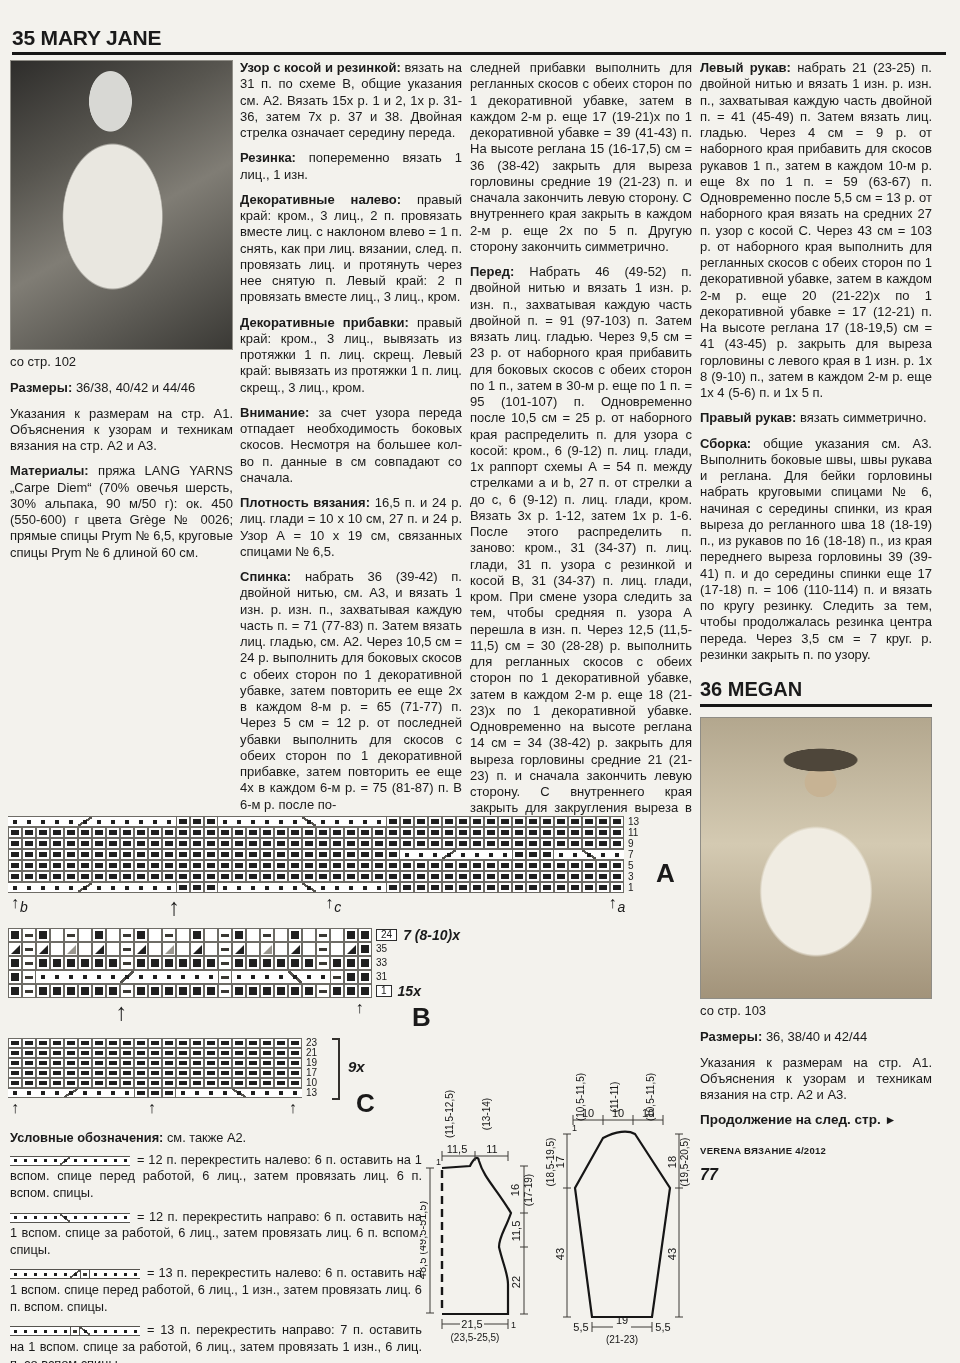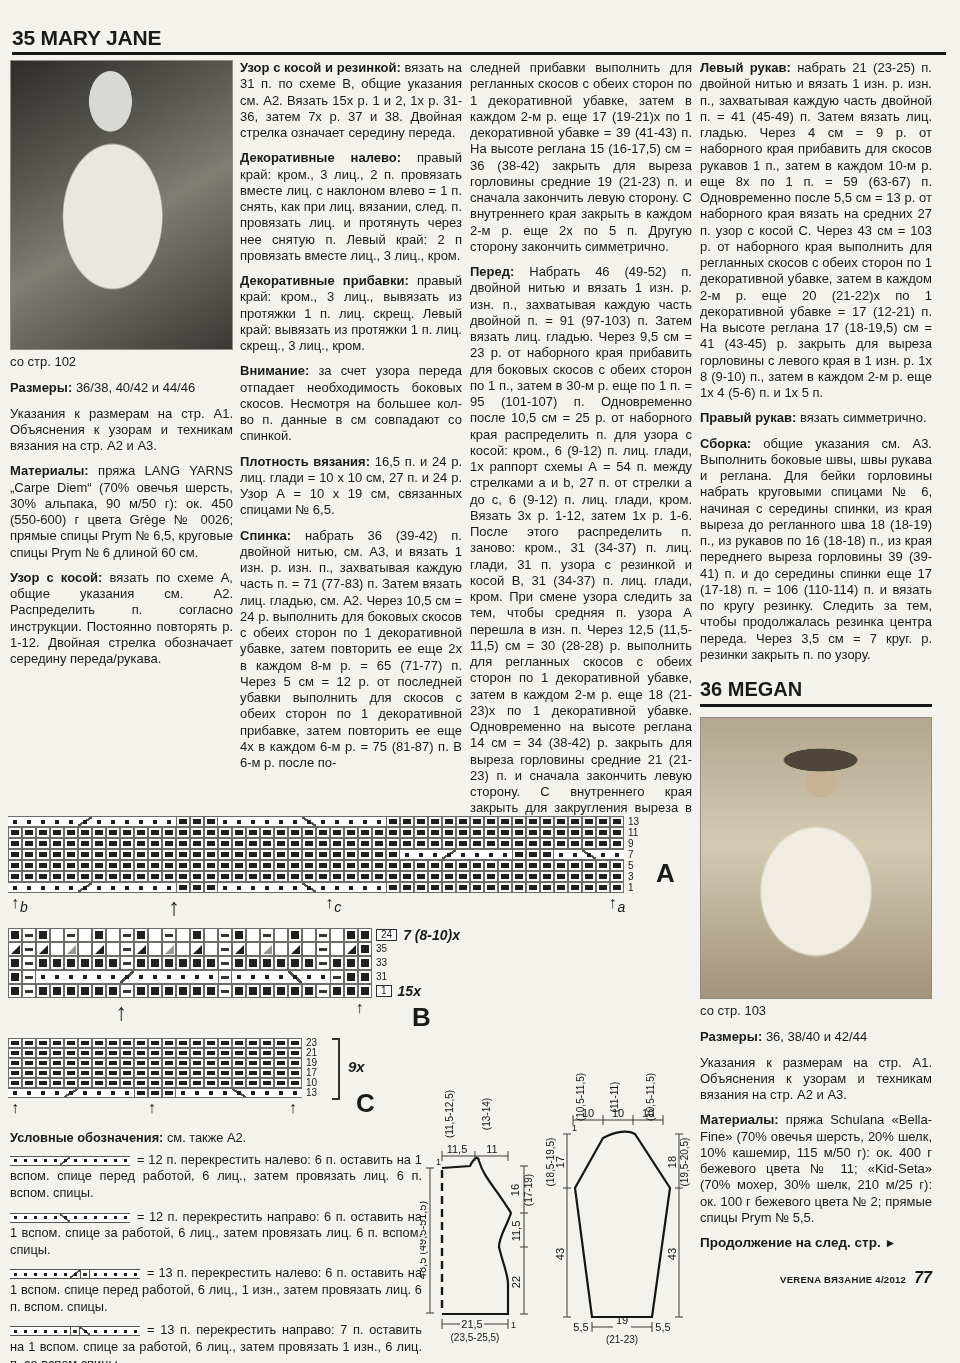--- a/index.html
+++ b/index.html
@@ -29,21 +29,21 @@
       radial-gradient(ellipse 58px 18px at 52% 15%, #4e463a 0 62%, rgba(0,0,0,0) 65%),
       radial-gradient(ellipse 26px 24px at 52% 23%, #c7b394 0 60%, rgba(0,0,0,0) 63%),
       radial-gradient(ellipse 82px 95px at 50% 62%, #f0ece2 0 66%, rgba(0,0,0,0) 69%),
       linear-gradient(180deg, #b3a78e, #d4cab2 45%, #a2937a); }
   .caption { font-size:13px; margin:4px 0 10px; text-align:left; }
 
   .megan-head { font-size:20px; font-weight:700; border-bottom:3px solid #161616;
                 margin:14px 0 10px; padding-bottom:2px; text-align:left; }
   .continuation { font-weight:700; font-size:13.5px; text-align:left; margin-top:8px; }
   .continuation .tri { font-size:12px; }
-  .pfooter { margin-top:16px; display:flex; justify-content:flex-end; align-items:baseline; gap:8px; }
+  .pfooter { margin-top:16px; display:flex; justify-content:flex-end; align-items:baseline; gap:8px;flex-direction:column; }
   .pfooter .mag { font-size:9.5px; font-weight:700; letter-spacing:.3px; }
   .pfooter .pg  { font-size:16px; font-weight:700; font-style:italic; }
 
   
   #charts { position:absolute; left:8px; top:816px; width:700px; height:314px; }
   .chart { position:absolute; left:0; }
   .chart-A { top:0; } .chart-B { top:112px; } .chart-C { top:222px; }
   .grid-row { display:flex; align-items:flex-start; }
   .crow { display:flex; }
   .cell { width:14px; flex:0 0 14px; border:1px solid #6e6c66; background:#fff; position:relative; }
@@ -99,48 +99,47 @@
 <div class="page-header">
   <h1>35 MARY JANE</h1>
 </div>
 
 <div class="col" id="col1">
   <div class="photo photo-mj"></div>
   <div class="caption">со стр. 102</div>
   <p class="para"><b>Размеры:</b> <span>36/38, 40/42 и 44/46</span></p>
   <p class="para"><span>Указания к размерам на стр. А1. Объяснения к узорам и техникам вязания на стр. А2 и А3.</span></p>
   <p class="para"><b>Материалы:</b> <span>пряжа LANG YARNS „Carpe Diem“ (70% овечья шерсть, 30% альпака, 90 м/50 г): ок. 450 (550-600) г цвета Grège № 0026; прямые спицы Prym № 6,5, круговые спицы Prym № 6 длиной 60 см.</span></p>
-  <p class="para"><b>Узор с косой:</b> <span>вязать по схеме А, общие указания см. А2. Распределить п. согласно инструкции. Постоянно повторять р. 1-12. Двойная стрелка обозначает середину переда/рукава.</span></p>
 </div>
 
 <div class="col" id="col2">
   <p class="para"><b>Узор с косой и резинкой:</b> <span>вязать на 31 п. по схеме В, общие указания см. А2. Вязать 15х р. 1 и 2, 1х р. 31-36, затем 7х р. 37 и 38. Двойная стрелка означает середину переда.</span></p>
+  <p class="para"><b>Резинка:</b> <span>попеременно вязать 1 лиц., 1 изн.</span></p>
   <p class="para"><b>Декоративные налево:</b> <span>правый край: кром., 3 лиц., 2 п. провязать вместе лиц. с наклоном влево = 1 п. снять, как при лиц. вязании, след. п. провязать лиц. и протянуть через нее снятую п. Левый край: 2 п провязать вместе лиц., 3 лиц., кром.</span></p>
   <p class="para"><b>Декоративные прибавки:</b> <span>правый край: кром., 3 лиц., вывязать из протяжки 1 п. лиц. скрещ. Левый край: вывязать из протяжки 1 п. лиц. скрещ., 3 лиц., кром.</span></p>
-  <p class="para"><b>Внимание:</b> <span>за счет узора переда отпадает необходимость боковых скосов. Несмотря на большее кол-во п. данные в см совпадают со спинкой.</span></p>
+  <p class="para"><b>Внимание:</b> <span>за счет узора переда отпадает необходимость боковых скосов. Несмотря на большее кол-во п. данные в см совпадают со сначала.</span></p>
   <p class="para"><b>Плотность вязания:</b> <span>16,5 п. и 24 р. лиц. глади = 10 х 10 см, 27 п. и 24 р. Узор А = 10 х 19 см, связанных спицами № 6,5.</span></p>
   <p class="para"><b>Спинка:</b> <span>набрать 36 (39-42) п. двойной нитью, см. А3, и вязать 1 изн. р. изн. п., захватывая каждую часть п. = 71 (77-83) п. Затем вязать лиц. гладью, см. А2. Через 10,5 см = 24 р. выполнить для боковых скосов с обеих сторон по 1 декоративной убавке, затем повторить ее еще 2х в каждом 8-м р. = 65 (71-77) п. Через 5 см = 12 р. от последней убавки выполнить для скосов с обеих сторон по 1 декоративной прибавке, затем повторить ее еще 4х в каждом 6-м р. = 75 (81-87) п. В 6-м р. после по-</span></p>
 </div>
 
 <div class="col" id="col3">
   <p class="para"><span>следней прибавки выполнить для регланных скосов с обеих сторон по 1 декоративной убавке, затем в каждом 2-м р. еще 17 (19-21)х по 1 декоративной убавке = 39 (41-43) п. На высоте реглана 15 (16-17,5) см = 36 (38-42) закрыть для выреза горловины средние 19 (21-23) п. и сначала закончить левую сторону. С внутреннего края закрыть в каждом 2-м р. еще 2х по 5 п. Другую сторону закончить симметрично.</span></p>
   <p class="para"><b>Перед:</b> <span>Набрать 46 (49-52) п. двойной нитью и вязать 1 изн. р. изн. п., захватывая каждую часть двойной п. = 91 (97-103) п. Затем вязать лиц. гладью. Через 9,5 см = 23 р. от наборного края прибавить для боковых скосов с обеих сторон по 1 п., затем в 30-м р. еще по 1 п. = 95 (101-107) п. Одновременно после 10,5 см = 25 р. от наборного края распределить п. для узора с косой: кром., 6 (9-12) п. лиц. глади, 1х раппорт схемы А = 54 п. между стрелками a и b, 27 п. от стрелки a до c, 6 (9-12) п. лиц. глади, кром. Вязать 3х р. 1-12, затем 1х р. 1-6. После этого распределить п. заново: кром., 31 (34-37) п. лиц. глади, 31 п. узора с резинкой и косой В, 31 (34-37) п. лиц. глади, кром. При смене узора следить за тем, чтобы средняя п. узора А перешла в изн. п. Через 12,5 (11,5-11,5) см = 30 (28-28) р. выполнить для регланных скосов с обеих сторон по 1 декоративной убавке, затем в каждом 2-м р. еще 18 (21-23)х по 1 декоративной убавке. Одновременно на высоте реглана 14 см = 34 (38-42) р. закрыть для выреза горловины средние 21 (21-23) п. и сначала закончить левую сторону. С внутреннего края закрыть для закругления выреза в каждом 2-м р. 1х 7, 1х 6 и 1х 5 п. Другую сторону закончить симметрично.</span></p>
 </div>
 
 <div class="col" id="col4">
   <p class="para"><b>Левый рукав:</b> <span>набрать 21 (23-25) п. двойной нитью и вязать 1 изн. р. изн. п., захватывая каждую часть двойной п. = 41 (45-49) п. Затем вязать лиц. гладью. Через 4 см = 9 р. от наборного края прибавить для скосов рукавов 1 п., затем в каждом 10-м р. еще 8х по 1 п. = 59 (63-67) п. Одновременно после 5,5 см = 13 р. от наборного края вязать на средних 27 п. узор с косой С. Через 43 см = 103 р. от наборного края выполнить для регланных скосов с обеих сторон по 1 декоративной убавке, затем в каждом 2-м р. еще 20 (21-22)х по 1 декоративной убавке = 17 (12-21) п. На высоте реглана 17 (18-19,5) см = 41 (43-45) р. закрыть для выреза горловины с левого края в 1 изн. р. 1х 8 (9-10) п., затем в каждом 2-м р. еще 1х 4 (5-6) п. и 1х 5 п.</span></p>
   <p class="para"><b>Правый рукав:</b> <span>вязать симметрично.</span></p>
   <p class="para"><b>Сборка:</b> <span>общие указания см. А3. Выполнить боковые швы, швы рукава и реглана. Для бейки горловины набрать круговыми спицами № 6, начиная с середины спинки, из края выреза до регланного шва 18 (18-19) п., из рукавов по 16 (18-18) п., из края переднего выреза горловины 39 (39-41) п. и до середины спинки еще 17 (17-18) п. = 106 (110-114) п. и вязать по кругу резинку. Следить за тем, чтобы продолжалась резинка центра переда. Через 3,5 см = 7 круг. р. резинки закрыть п. по узору.</span></p>
 
   <div class="megan-head">36 MEGAN</div>
   <div class="photo photo-megan"></div>
   <div class="caption">со стр. 103</div>
   <p class="para"><b>Размеры:</b> <span>36, 38/40 и 42/44</span></p>
   <p class="para"><span>Указания к размерам на стр. А1. Объяснения к узорам и техникам вязания на стр. А2 и А3.</span></p>
-  <p class="para"><b>Материалы:</b> <span>пряжа Schulana «Bella-Fine» (70% овечья шерсть, 20% шелк, 10% кашемир, 115 м/50 г): ок. 400 г бежевого цвета № 11; «Kid-Seta» (70% мохер, 30% шелк, 210 м/25 г): ок. 100 г бежевого цвета № 2; прямые спицы Prym № 5,5.</span></p>
   <p class="continuation"><span>Продолжение на след. стр.</span> <span class="tri">►</span></p>
   <div class="pfooter">
     <span class="mag">VERENA ВЯЗАНИЕ 4/2012</span>
     <span class="pg">77</span>
   </div>
 </div>
 
 <div id="charts">
 
   <div class="chart chart-A">

